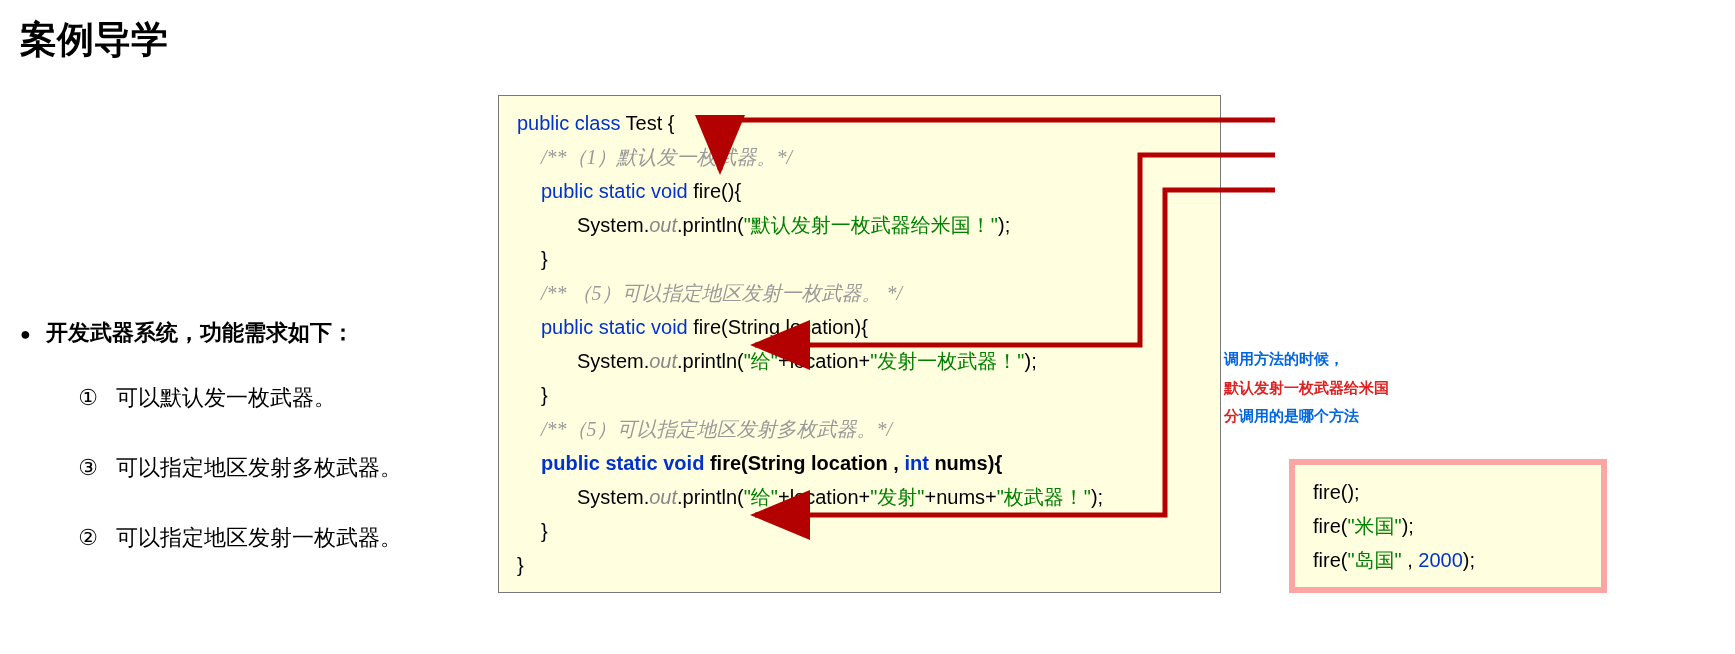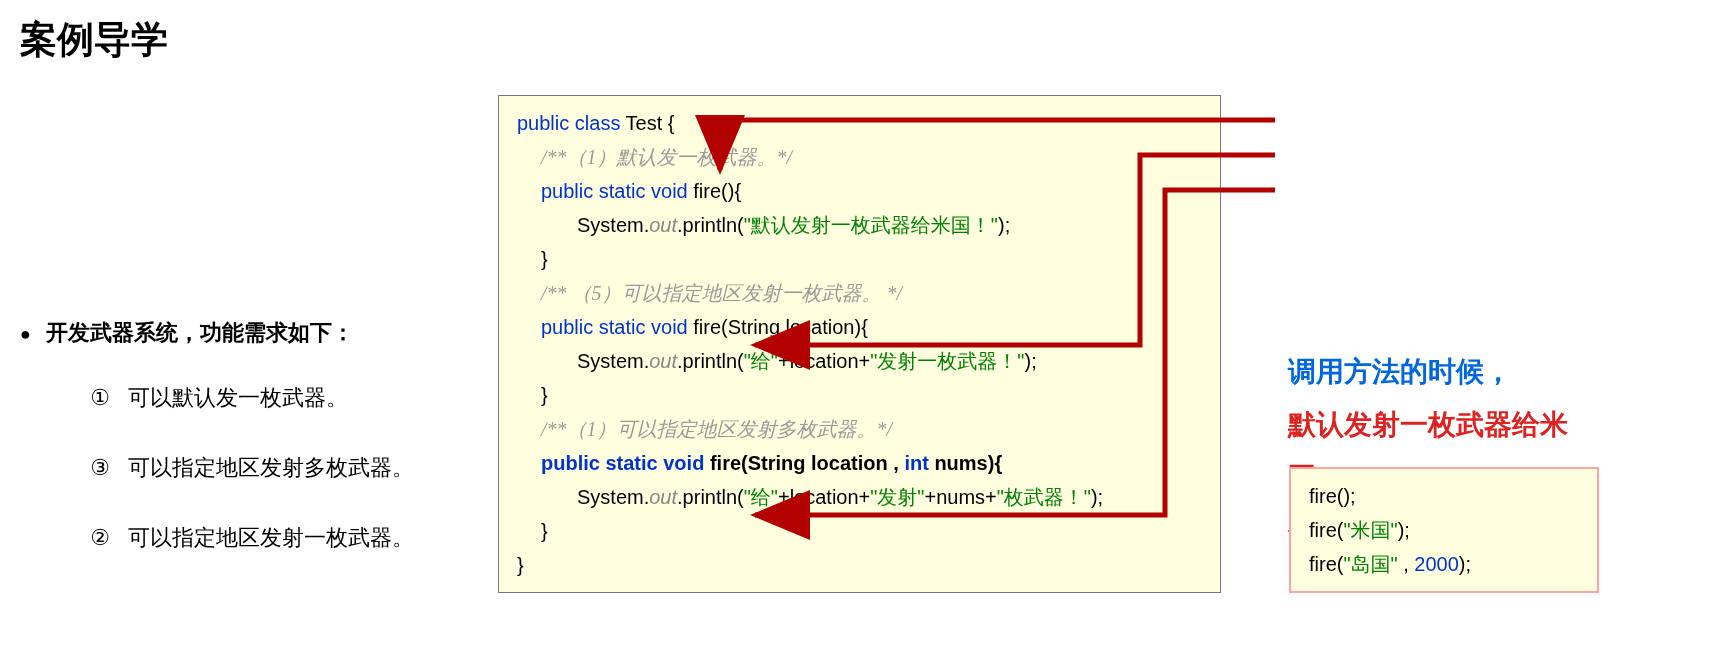--- a/index.html
+++ b/index.html
@@ -33,21 +33,21 @@
     margin-bottom: 35px;
   }
   .bullet-heading::before {
     content: "●";
     font-size: 18px;
     margin-right: 15px;
   }
   .req-list {
     list-style: none;
     padding-left: 55px;
-    margin: 12px;
+    margin: 0;
   }
   .req-list li {
     font-size: 22px;
     margin-bottom: 40px;
     position: relative;
   }
   .circled {
     display: inline-block;
     width: 26px;
     text-align: center;
@@ -59,42 +59,42 @@
     background: #ffffe0;
     padding: 10px 18px;
     font-family: Arial, sans-serif;
     font-size: 20px;
     line-height: 1.7;
     width: 685px;
     position: relative;
     z-index: 2;
   }
   .call-box {
-    border: 2px solid #fca5a5;
+    border: 6px solid #fca5a5;
     background: #ffffe0;
     padding: 10px 18px;
     font-family: Arial, sans-serif;
     font-size: 20px;
     line-height: 1.7;
     width: 270px;
     margin-left: 60px;
     position: relative;
     z-index: 2;
   }
   .kw-blue { color: #0033cc; }
   .kw-red { color: #000000; }
   .it-gray { color: #888; font-style: italic; }
   .str-green { color: #008000; }
   .comment-gray { color: #999; font-style: italic; font-family: "SimSun", serif; }
   .explain {
     position: absolute;
-    left: 1268px;
+    left: 1204px;
     top: 250px;
     width: 300px;
-    font-size: 28px;
+    font-size: 15px;
     font-weight: bold;
     line-height: 1.9;
   }
   .ex-blue { color: #0066dd; }
   .ex-red { color: #dd2222; }
   svg.arrows {
     position: absolute;
     top: 0;
     left: 0;
     pointer-events: none;
@@ -119,21 +119,21 @@
   <div class="code-box">
     <div><span class="kw-blue">public class </span><span>Test {</span></div>
     <div style="padding-left:24px;"><span class="comment-gray">/**（1）默认发一枚武器。*/</span></div>
     <div style="padding-left:24px;"><span class="kw-blue">public static void </span><span class="kw-red">fire</span><span>(){</span></div>
     <div style="padding-left:60px;"><span>System.</span><span class="it-gray">out</span><span>.println(</span><span class="str-green">"默认发射一枚武器给米国！"</span><span>);</span></div>
     <div style="padding-left:24px;"><span>}</span></div>
     <div style="padding-left:24px;"><span class="comment-gray">/** （5）可以指定地区发射一枚武器。 */</span></div>
     <div style="padding-left:24px;"><span class="kw-blue">public static void </span><span class="kw-red">fire</span><span>(String location){</span></div>
     <div style="padding-left:60px;"><span>System.</span><span class="it-gray">out</span><span>.println(</span><span class="str-green">"给"</span><span>+location+</span><span class="str-green">"发射一枚武器！"</span><span>);</span></div>
     <div style="padding-left:24px;"><span>}</span></div>
-    <div style="padding-left:24px;"><span class="comment-gray">/**（1）可以指定地区发射多枚武器。*/</span></div>
+    <div style="padding-left:24px;"><span class="comment-gray">/**（5）可以指定地区发射多枚武器。*/</span></div>
     <div style="padding-left:24px;font-weight:bold;"><span class="kw-blue">public static void </span><span class="kw-red">fire</span><span>(String location , </span><span class="kw-blue">int </span><span>nums){</span></div>
     <div style="padding-left:60px;"><span>System.</span><span class="it-gray">out</span><span>.println(</span><span class="str-green">"给"</span><span>+location+</span><span class="str-green">"发射"</span><span>+nums+</span><span class="str-green">"枚武器！"</span><span>);</span></div>
     <div style="padding-left:24px;"><span>}</span></div>
     <div><span>}</span></div>
   </div>
 
   <div class="call-box">
     <div><span>fire();</span></div>
     <div><span>fire(</span><span class="str-green">"米国"</span><span>);</span></div>
     <div><span>fire(</span><span class="str-green">"岛国" </span><span>, </span><span class="kw-blue">2000</span><span>);</span></div>

